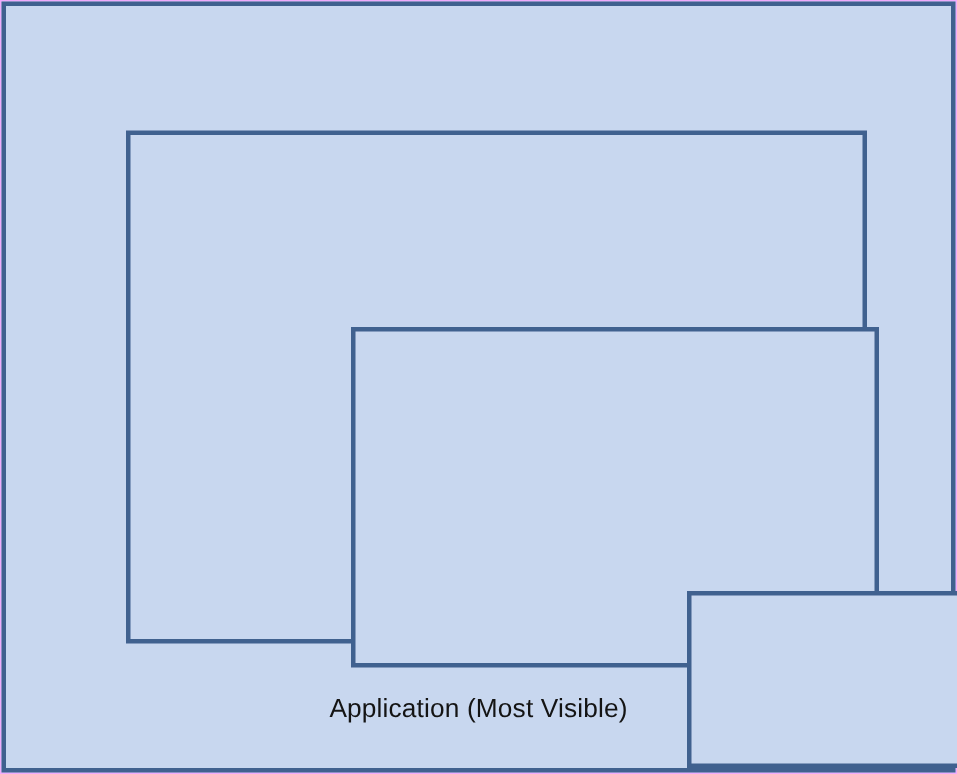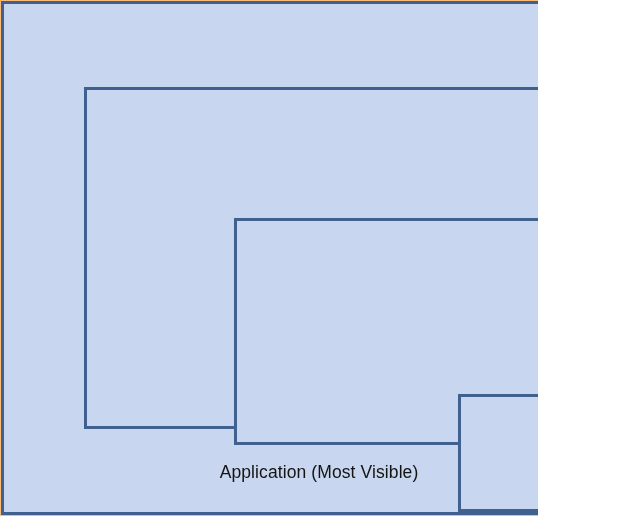--- a/index.html
+++ b/index.html
@@ -5,23 +5,23 @@
   html, body {
     margin: 0;
     padding: 0;
     background: #ffffff;
   }
   body {
     font-family: "Liberation Sans", sans-serif;
   }
   #canvas {
     position: relative;
-    width: 538px;
+    width: 638px;
     height: 516px;
-    background: #fdba74;
+    background: #f0abfc;
     overflow: hidden;
   }
   .layer {
     position: absolute;
     box-sizing: border-box;
     background: #c8d7ef;
     border: 3px solid #40618f;
   }
   .layer-label {
     position: absolute;

